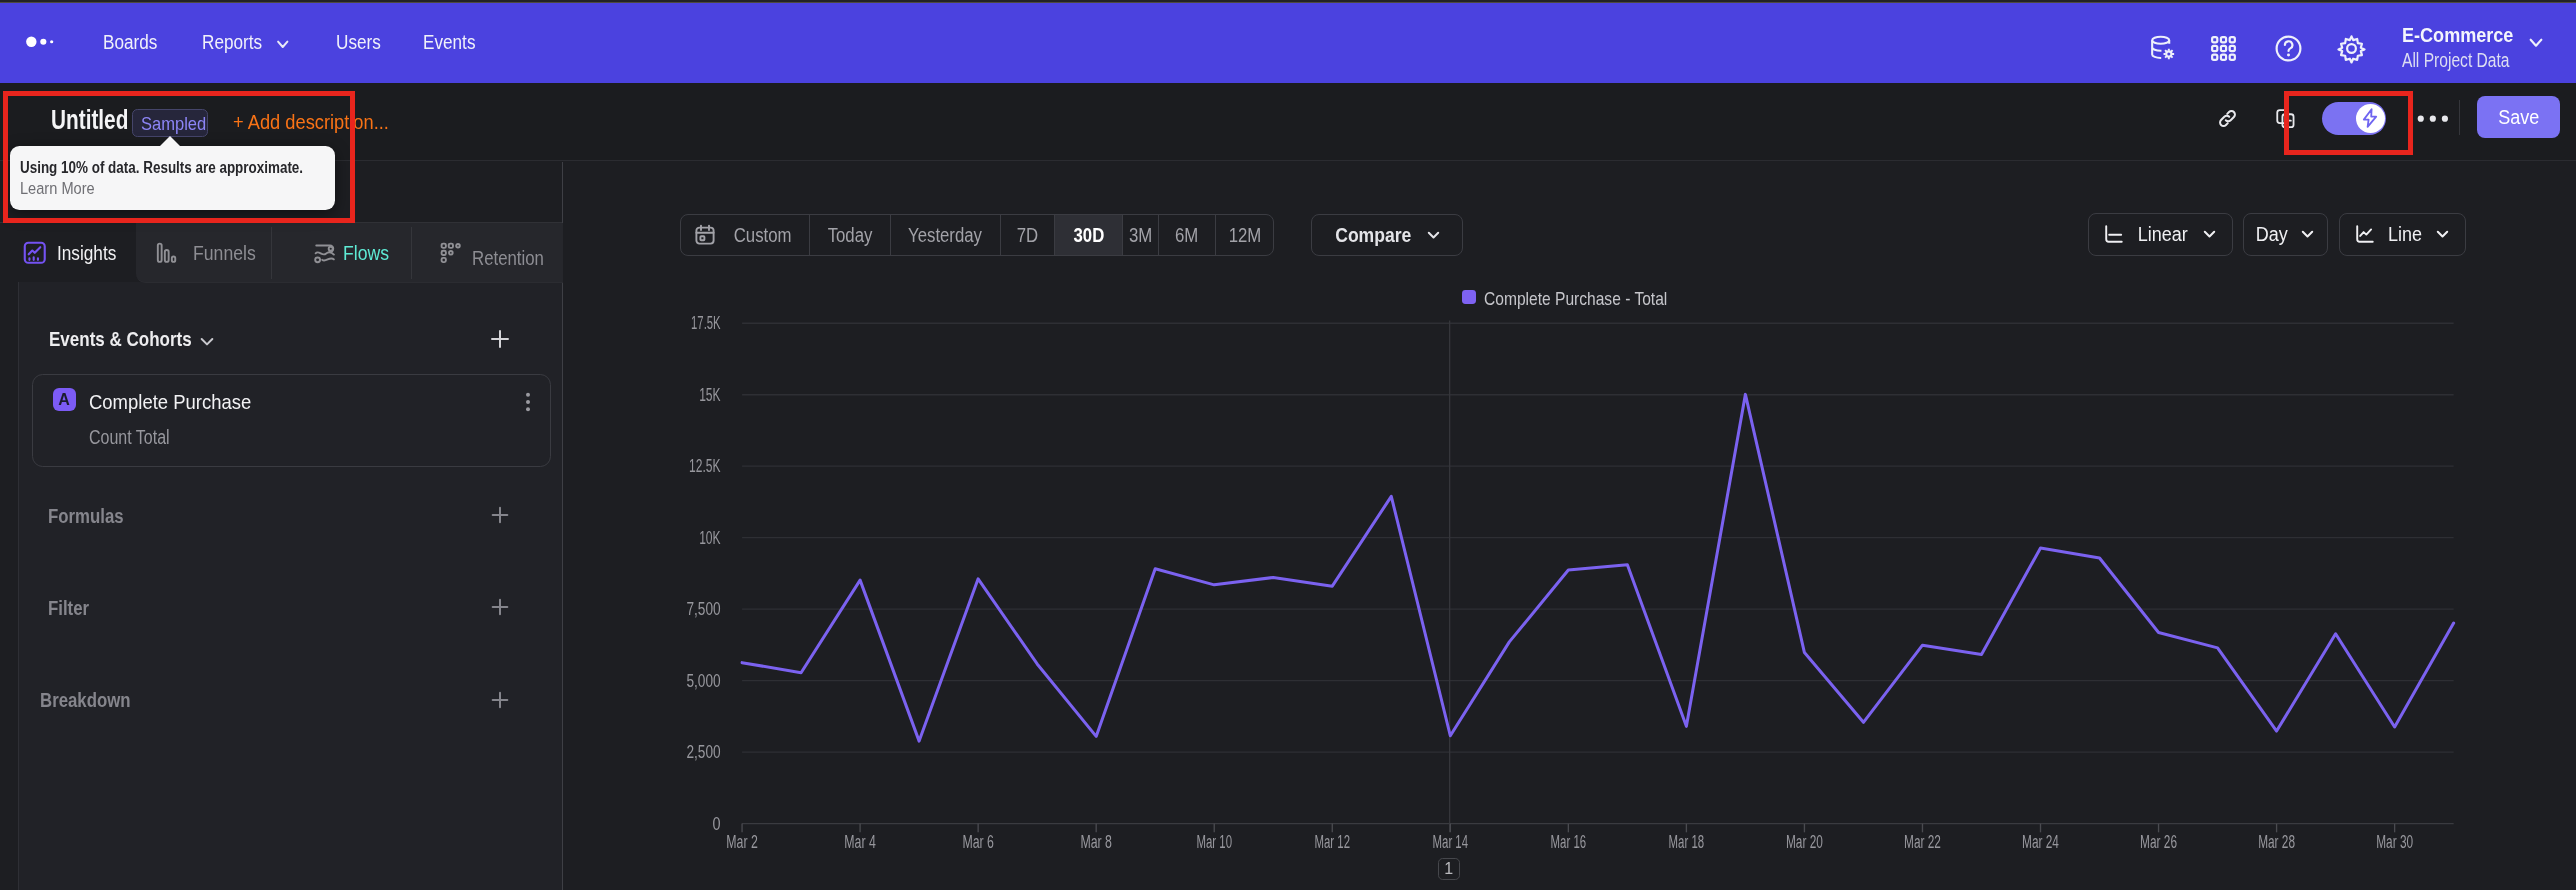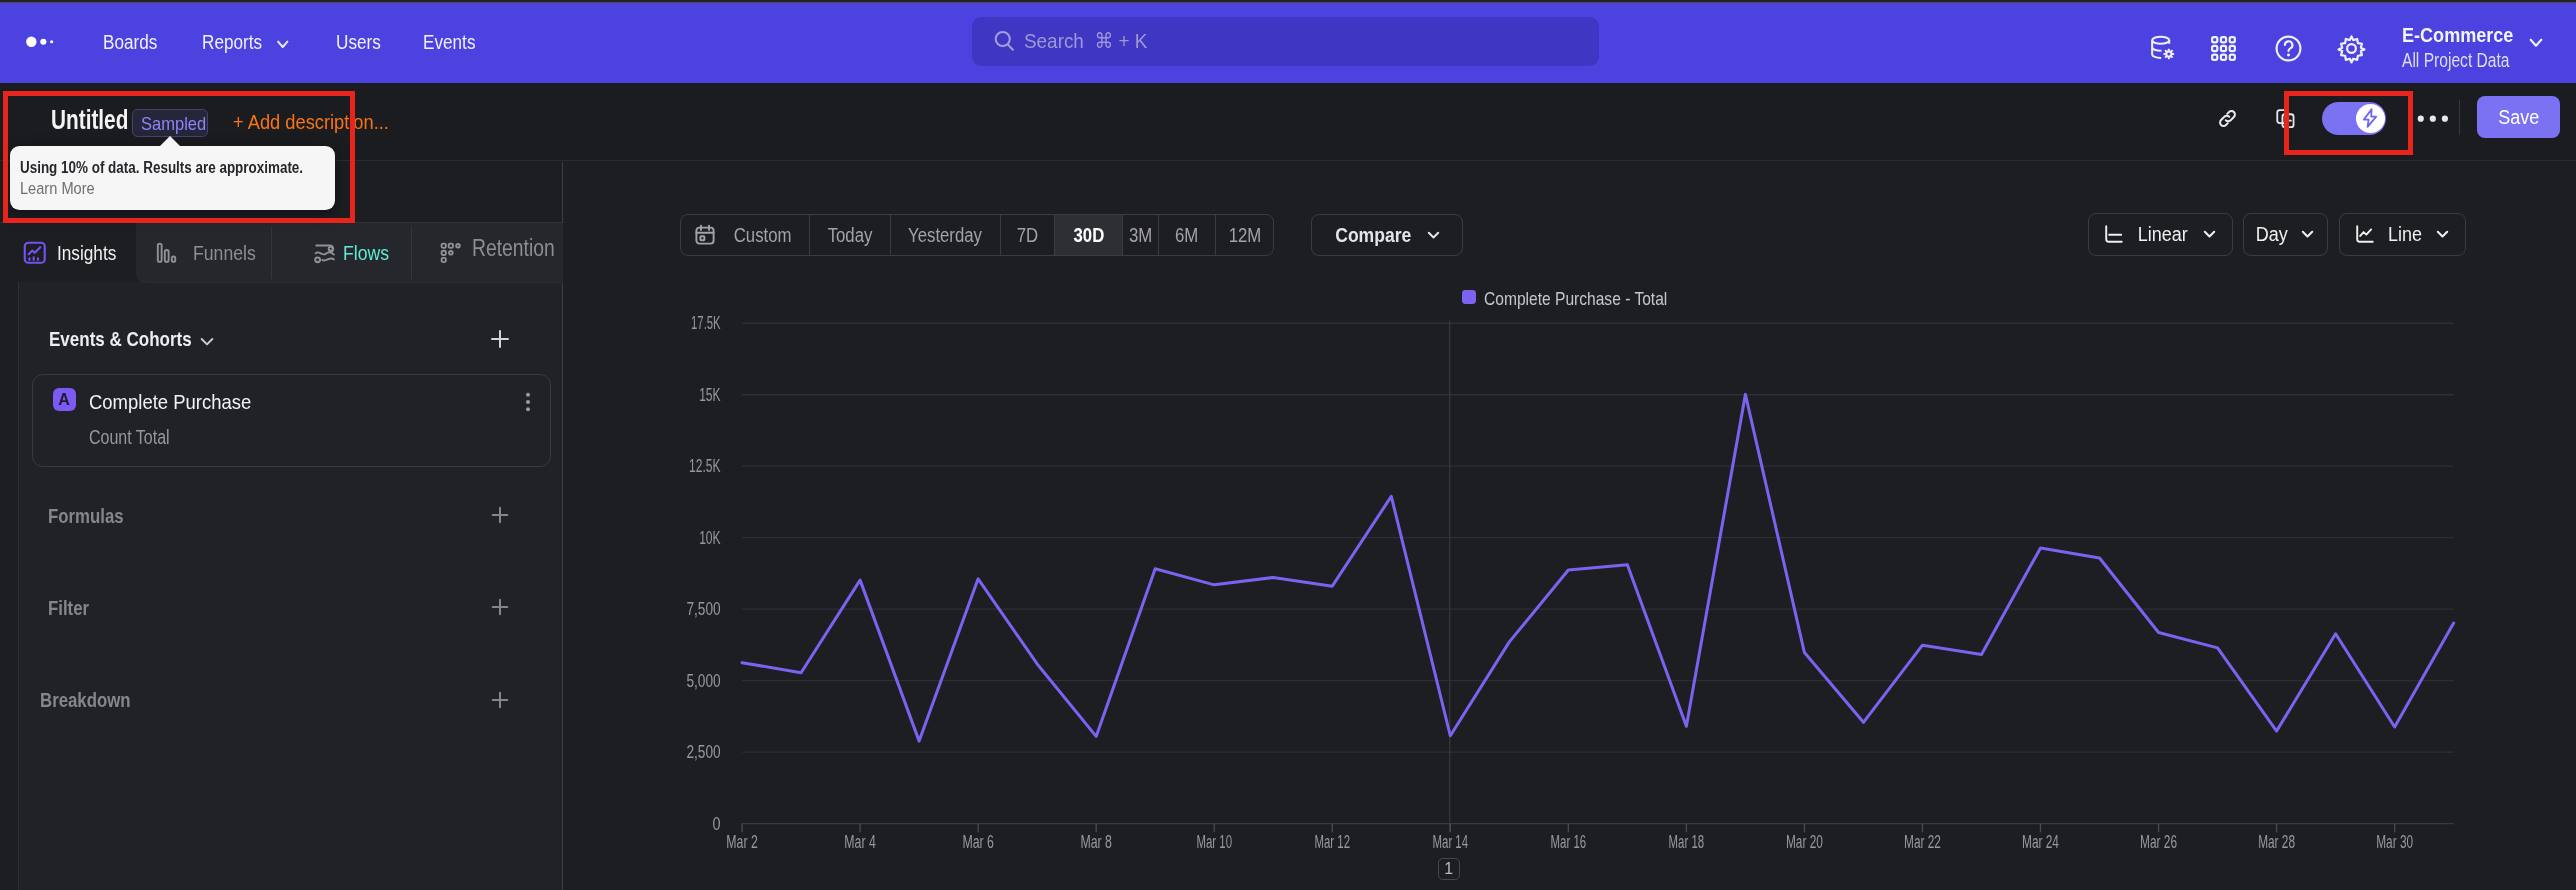--- a/index.html
+++ b/index.html
@@ -25,27 +25,20 @@
       <circle cx="41.5" cy="16" r="2.4" fill="#fff"></circle>
     </svg>
     <div class="abs" style="left:103px;top:27.5px;font-size:19.5px;color:#f0f1fa;"><span class="t" style="transform:scaleX(.88)">Boards</span></div>
     <div class="abs" style="left:202px;top:27.5px;font-size:19.5px;color:#f0f1fa;"><span class="t" style="transform:scaleX(.88)">Reports</span></div>
     <svg class="abs" style="left:272px;top:34px" width="21.5" height="16" viewBox="0 0 32 24">
         <path d="M9 7 L16 15 L23 7" fill="none" stroke="#e8e9f6" stroke-width="3" stroke-linecap="round" stroke-linejoin="round"></path>
       </svg>
     <div class="abs" style="left:336px;top:27.5px;font-size:19.5px;color:#f0f1fa;"><span class="t" style="transform:scaleX(.88)">Users</span></div>
     <div class="abs" style="left:423px;top:27.5px;font-size:19.5px;color:#f0f1fa;"><span class="t" style="transform:scaleX(.88)">Events</span></div>
 
-    <div class="abs" style="left:972px;top:13.4px;width:627px;height:49px;background:rgba(15,10,85,0.20);border-radius:9.4px;">
-      <svg class="abs" style="left:19.5px;top:12px" width="25.5" height="25.5" viewBox="0 0 38 38">
-        <circle cx="16" cy="15" r="10.5" fill="none" stroke="#a39fd9" stroke-width="3"></circle>
-        <line x1="23.5" y1="23" x2="31" y2="31" stroke="#a39fd9" stroke-width="3" stroke-linecap="round"></line>
-      </svg>
-      <div class="abs" style="left:52px;top:12.7px;font-size:21px;color:#9d99d4;"><span class="t" style="transform:scaleX(.9)">Search&nbsp; ⌘ + K</span></div>
-    </div>
 
     <svg class="abs ico" style="left:2147px;top:29.5px" width="31" height="31" viewBox="0 0 24 24" fill="none" stroke="#eef0fb" stroke-width="1.6">
       <ellipse cx="10.6" cy="5.6" rx="6.6" ry="2.7"></ellipse>
       <path d="M4 5.6 v11 c0 1.5 3 2.7 6.6 2.7 h0.4 M4 11.1 c0 1.5 3 2.7 6.6 2.7 h0.6 M17.2 8.3 V5.6"></path>
       <circle cx="16.9" cy="16.2" r="2"></circle>
       <path d="M16.9 12.1v1.7 M16.9 18.6v1.7 M21 16.2h-1.7 M14.5 16.2h-1.7 M19.8 13.3l-1.2 1.2 M15.2 17.9l-1.2 1.2 M19.8 19.1l-1.2-1.2 M15.2 14.5l-1.2-1.2" stroke-width="1.5"></path>
     </svg>
     <svg class="abs ico" style="left:2208px;top:29.5px" width="31" height="31" viewBox="0 0 24 24" fill="none" stroke="#eef0fb" stroke-width="1.7">
       <rect x="3.2" y="3.2" width="4" height="4" rx="1.2"></rect>
         <rect x="10" y="3.2" width="4" height="4" rx="1.2"></rect>
@@ -139,21 +132,21 @@
       <div class="abs" style="left:343px;top:18px;font-size:21px;color:#5eead4;"><span class="t" style="transform:scaleX(.84)">Flows</span></div>
 
       <svg class="abs" style="left:438px;top:17.4px" width="25.5" height="25.5" viewBox="0 0 24 24" fill="none" stroke="#909095" stroke-width="1.8">
         <rect x="3.4" y="3.4" width="4" height="4" rx="1.4"></rect>
           <rect x="10.1" y="3.4" width="4" height="4" rx="1.4"></rect>
           <circle cx="18.8" cy="5.4" r="1.7"></circle>
         <rect x="3.4" y="10.1" width="4" height="4" rx="1.4"></rect>
           <circle cx="12.1" cy="12.1" r="1.7"></circle>
         <rect x="3.4" y="16.8" width="4" height="4" rx="1.4"></rect>
       </svg>
-      <div class="abs" style="left:472px;top:12px;font-size:23px;color:#8d8d93;"><span class="t" style="transform:scaleX(.84)">Retention</span></div>
+      <div class="abs" style="left:472px;top:24px;font-size:20px;color:#8d8d93;"><span class="t" style="transform:scaleX(.84)">Retention</span></div>
     </div>
 
     <div class="abs" style="left:49px;top:165px;font-size:21px;font-weight:bold;color:#ededef;"><span class="t" style="transform:scaleX(.81)">Events &amp; Cohorts</span></div>
     <svg class="abs" style="left:197px;top:173px" width="20" height="14.8" viewBox="0 0 30 22">
         <path d="M7 6 L15 14 L23 6" fill="none" stroke="#c9c9ce" stroke-width="3" stroke-linecap="round" stroke-linejoin="round"></path>
       </svg>
     <svg class="abs" style="left:488px;top:165px" width="24" height="24" viewBox="0 0 36 36">
         <path d="M18 6 V30 M6 18 H30" stroke="#d5d5d8" stroke-width="3" stroke-linecap="round"></path>
       </svg>
 

